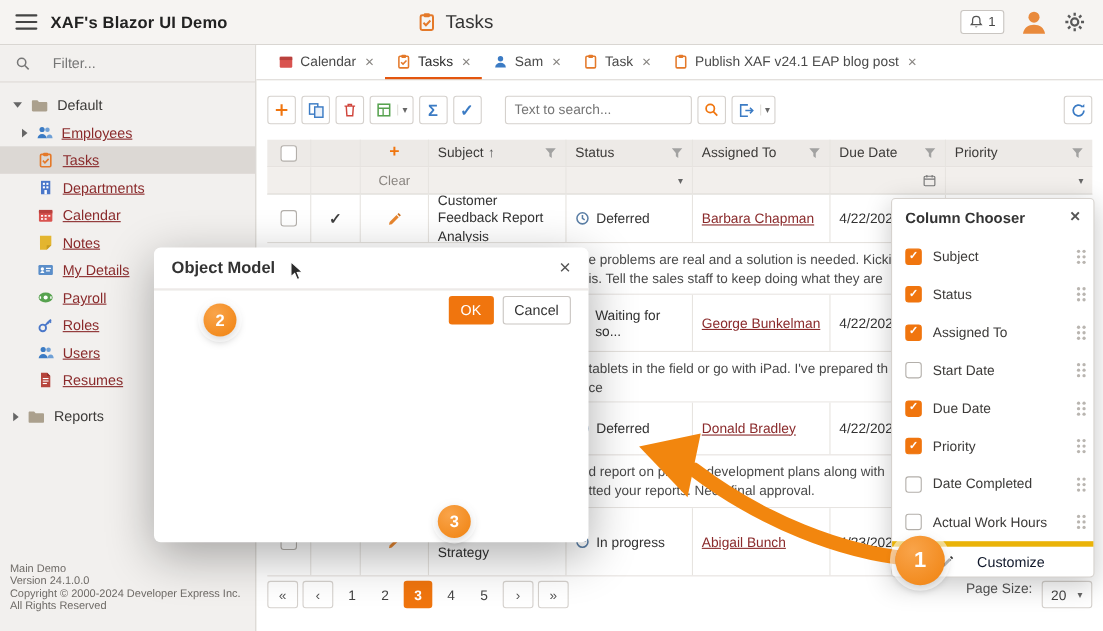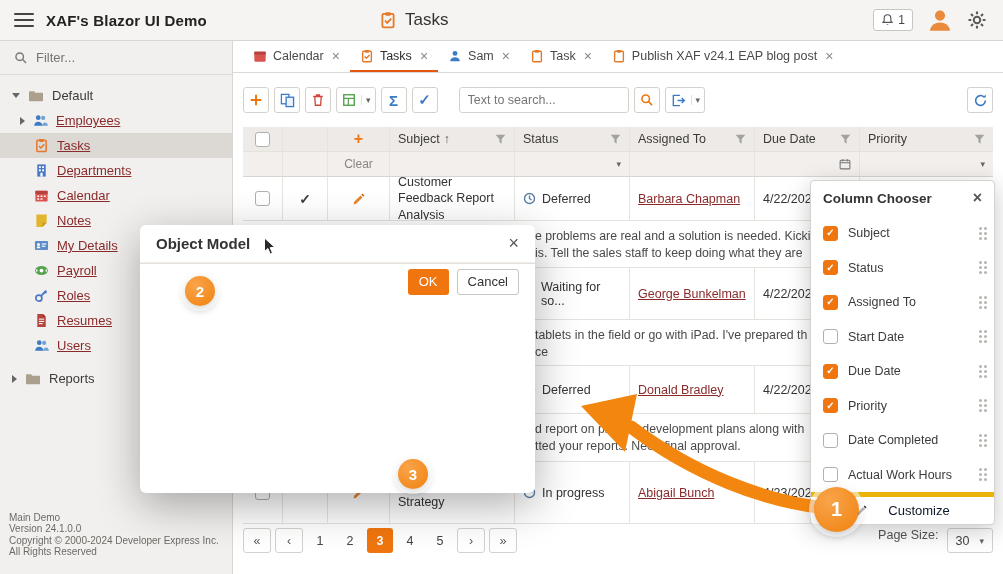--- a/index.html
+++ b/index.html
@@ -12,21 +12,21 @@
   .hamb{width:20px;height:14px;display:flex;flex-direction:column;justify-content:space-between;margin:0 12px 0 14px;cursor:pointer}
   .hamb span{height:2px;background:#444;border-radius:1px}
   .apptitle{font-size:15px;font-weight:bold;color:#222;letter-spacing:.2px}
   .pagehead{display:flex;align-items:center;gap:8px;margin-left:172px}
   .pagehead .pt{font-size:17px;color:#333}
   .hright{margin-left:auto;display:flex;align-items:center;gap:14px;padding-right:16px}
   .bellbox{display:flex;align-items:center;gap:4px;border:1px solid #c9c5c1;background:#fff;border-radius:3px;padding:3px 7px;font-size:12px;color:#444;cursor:pointer}
 
   
   #sidebar{position:absolute;left:0;top:41px;width:233px;height:533px;background:#f2f0ee;border-right:1px solid #d9d6d2}
-  .sfilter{display:flex;align-items:center;gap:8px;height:34px;padding:0 14px;border-bottom:1px solid #dedad6}
+  .sfilter{display:flex;align-items:center;gap:20px;height:34px;padding:0 14px;border-bottom:1px solid #dedad6}
   .sfilter input{border:none;background:transparent;outline:none;font-size:13px;color:#444;width:170px;font-family:inherit}
   .nav{padding-top:8px;font-size:13px}
   .navrow{display:flex;align-items:center;gap:8px;height:25px;padding-left:12px;cursor:pointer}
   .navrow .lbl{color:#3c3a38}
   .item{padding-left:34px}
   .item .lbl{color:#8a2a2b;text-decoration:underline}
   .item.sel{background:#dcd8d4}
   .chev{width:0;height:0;border-left:4px solid transparent;border-right:4px solid transparent;border-top:5px solid #666}
   .chevr{width:0;height:0;border-top:4px solid transparent;border-bottom:4px solid transparent;border-left:5px solid #666}
   .sfoot{position:absolute;left:9px;bottom:16px;font-size:10px;color:#6e6a66;line-height:1.16}
@@ -250,38 +250,38 @@
     </div>
     <div class="navrow item">
       <svg width="15" height="15" viewBox="0 0 16 16">
           <circle cx="5.2" cy="10.8" r="3.2" fill="none" stroke="#4a77c9" stroke-width="1.8"></circle>
           <path d="M7.6 8.4l5.6-5.6M11 3.4l2.2 2.2M9.4 5l1.6 1.6" stroke="#4a77c9" stroke-width="1.8" fill="none"></path>
         </svg>
       <span class="lbl">Roles</span>
     </div>
     <div class="navrow item">
       <svg width="15" height="15" viewBox="0 0 16 16">
+          <circle cx="5.6" cy="5" r="2.5" fill="#3b7bc4"></circle>
+          <circle cx="10.8" cy="5.2" r="2.2" fill="#6fa0d6"></circle>
+          <path d="M1.2 13.6c.3-2.8 2-4.3 4.4-4.3s4.1 1.5 4.4 4.3z" fill="#3b7bc4"></path>
+          <path d="M9.6 13.6c.2-2.2 1.6-3.6 3.4-3.6 1.6 0 2.7 1.3 2.9 3.6z" fill="#6fa0d6"></path>
+        </svg>
+      <span class="lbl">Users</span>
+    </div>
+    <div class="navrow item">
+      <svg width="15" height="15" viewBox="0 0 16 16">
           <path d="M3.5 1h6l3 3v11h-9z" fill="#b5443c"></path>
           <path d="M9.5 1l3 3h-3z" fill="#8f2f29"></path>
           <g fill="#fff">
             <rect x="5.2" y="6" width="5.6" height="1.1"></rect>
             <rect x="5.2" y="8.4" width="5.6" height="1.1"></rect>
             <rect x="5.2" y="10.8" width="4" height="1.1"></rect>
           </g>
         </svg>
       <span class="lbl">Resumes</span>
-    </div>
-    <div class="navrow item">
-      <svg width="15" height="15" viewBox="0 0 16 16">
-          <circle cx="5.6" cy="5" r="2.5" fill="#3b7bc4"></circle>
-          <circle cx="10.8" cy="5.2" r="2.2" fill="#6fa0d6"></circle>
-          <path d="M1.2 13.6c.3-2.8 2-4.3 4.4-4.3s4.1 1.5 4.4 4.3z" fill="#3b7bc4"></path>
-          <path d="M9.6 13.6c.2-2.2 1.6-3.6 3.4-3.6 1.6 0 2.7 1.3 2.9 3.6z" fill="#6fa0d6"></path>
-        </svg>
-      <span class="lbl">Users</span>
     </div>
 
     <div class="navrow" style="margin-top:8px">
       <span class="chevr"></span>
       <svg width="16" height="14" viewBox="0 0 16 14">
           <path d="M1 3.2c0-.6.4-1 1-1h4l1.4 1.5h6.6c.6 0 1 .4 1 1v6.6c0 .6-.4 1-1 1H2c-.6 0-1-.4-1-1z" fill="#aba08d"></path>
         </svg>
       <span class="lbl">Reports</span>
     </div>
   </div>
@@ -600,21 +600,21 @@
   <div class="pbtn num">1</div>
   <div class="pbtn num">2</div>
   <div class="pbtn num active">3</div>
   <div class="pbtn num">4</div>
   <div class="pbtn num">5</div>
   <div class="pbtn box">›</div>
   <div class="pbtn box">»</div>
   <div class="psright">
     <span>Page Size:</span>
     <div class="psize">
-      <span>30</span>
+      <span>20</span>
       <span class="caret">▾</span>
     </div>
   </div>
 </div>
 
 <div id="chooser">
   <div class="chead">
     <span>Column Chooser</span>
     <span class="x">×</span>
   </div>

